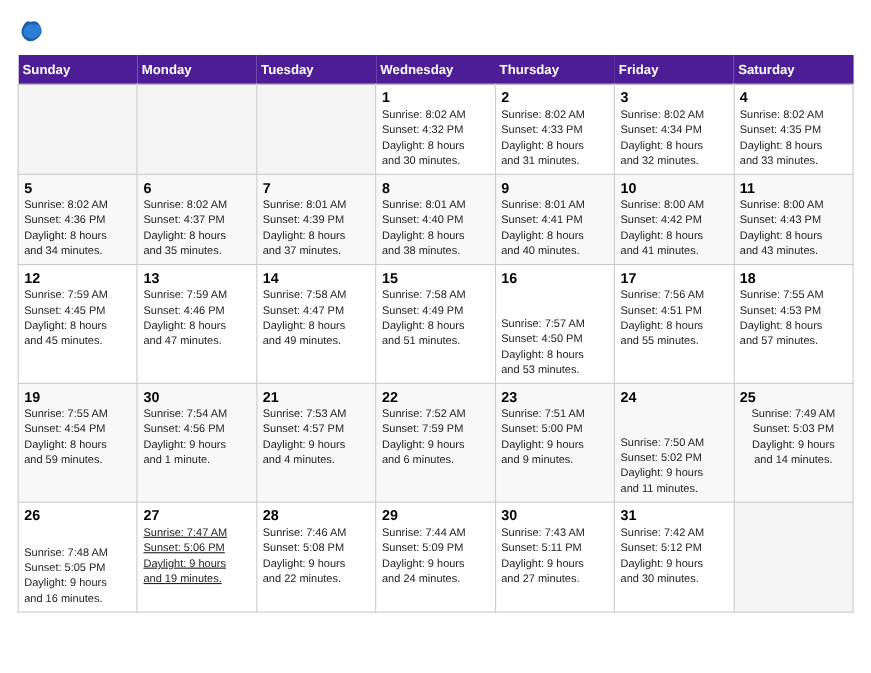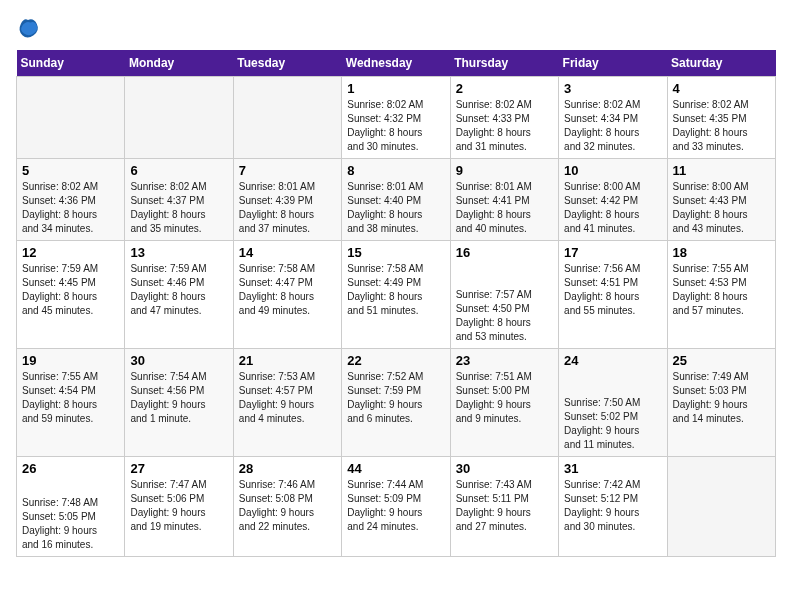--- a/index.html
+++ b/index.html
@@ -289,50 +289,50 @@
         </td>
         <td>
           <span class="day-num">24</span>
           <div class="day-info" style="white-space: pre-line; margin-top: 28px;">Sunrise: 7:50 AM
 Sunset: 5:02 PM
 Daylight: 9 hours
 and 11 minutes.</div>
         </td>
         <td>
           <span class="day-num">25</span>
-          <div class="day-info" style="white-space: pre-line;">Sunrise: 7:49 AM
+          <div class="day-info" style="white-space: pre-line; text-align: center;">Sunrise: 7:49 AM
 Sunset: 5:03 PM
 Daylight: 9 hours
 and 14 minutes.</div>
         </td>
       </tr>
       <tr>
         <td>
           <span class="day-num">26</span>
           <div class="day-info" style="white-space: pre-line; margin-top: 20px;">Sunrise: 7:48 AM
 Sunset: 5:05 PM
 Daylight: 9 hours
 and 16 minutes.</div>
         </td>
         <td>
           <span class="day-num">27</span>
-          <div class="day-info" style="white-space: pre-line;">Sunrise: 7:47 AM
+          <div class="day-info" style="white-space: pre-line; text-decoration: underline;">Sunrise: 7:47 AM
 Sunset: 5:06 PM
 Daylight: 9 hours
 and 19 minutes.</div>
         </td>
         <td>
           <span class="day-num">28</span>
           <div class="day-info" style="white-space: pre-line;">Sunrise: 7:46 AM
 Sunset: 5:08 PM
 Daylight: 9 hours
 and 22 minutes.</div>
         </td>
         <td>
-          <span class="day-num">44</span>
+          <span class="day-num">29</span>
           <div class="day-info" style="white-space: pre-line;">Sunrise: 7:44 AM
 Sunset: 5:09 PM
 Daylight: 9 hours
 and 24 minutes.</div>
         </td>
         <td>
           <span class="day-num">30</span>
           <div class="day-info" style="white-space: pre-line;">Sunrise: 7:43 AM
 Sunset: 5:11 PM
 Daylight: 9 hours

